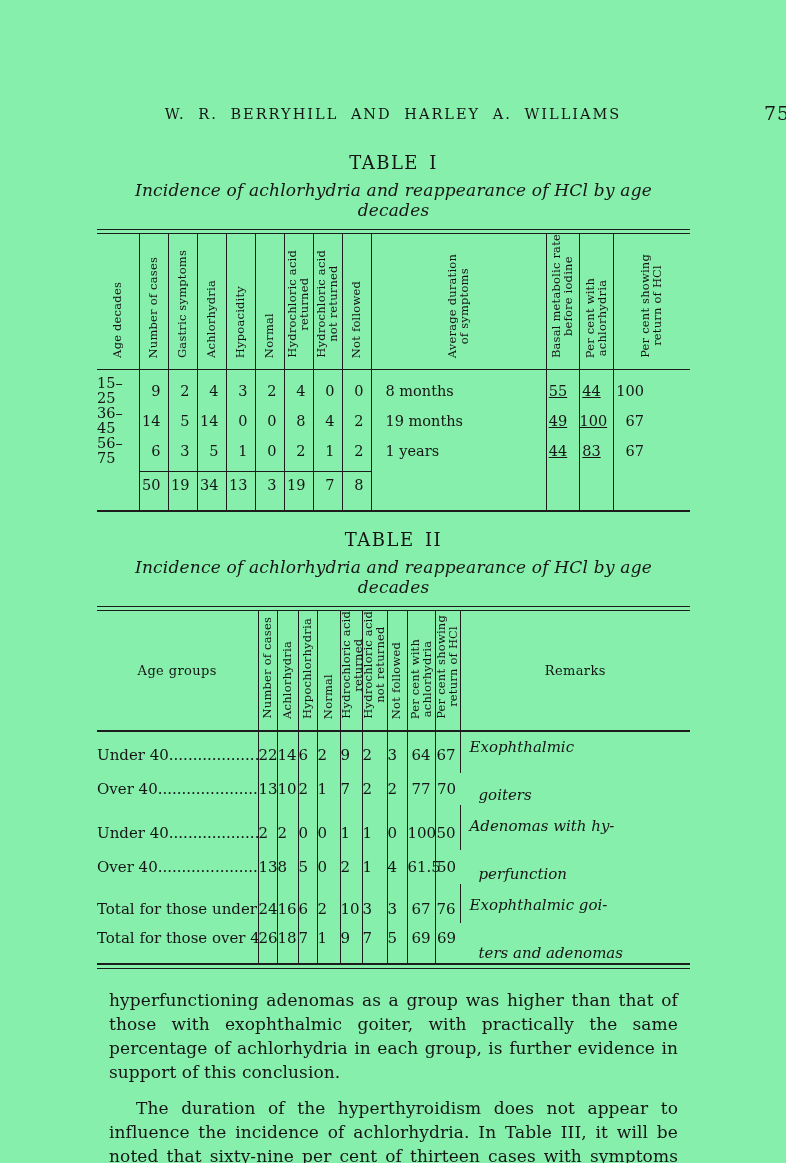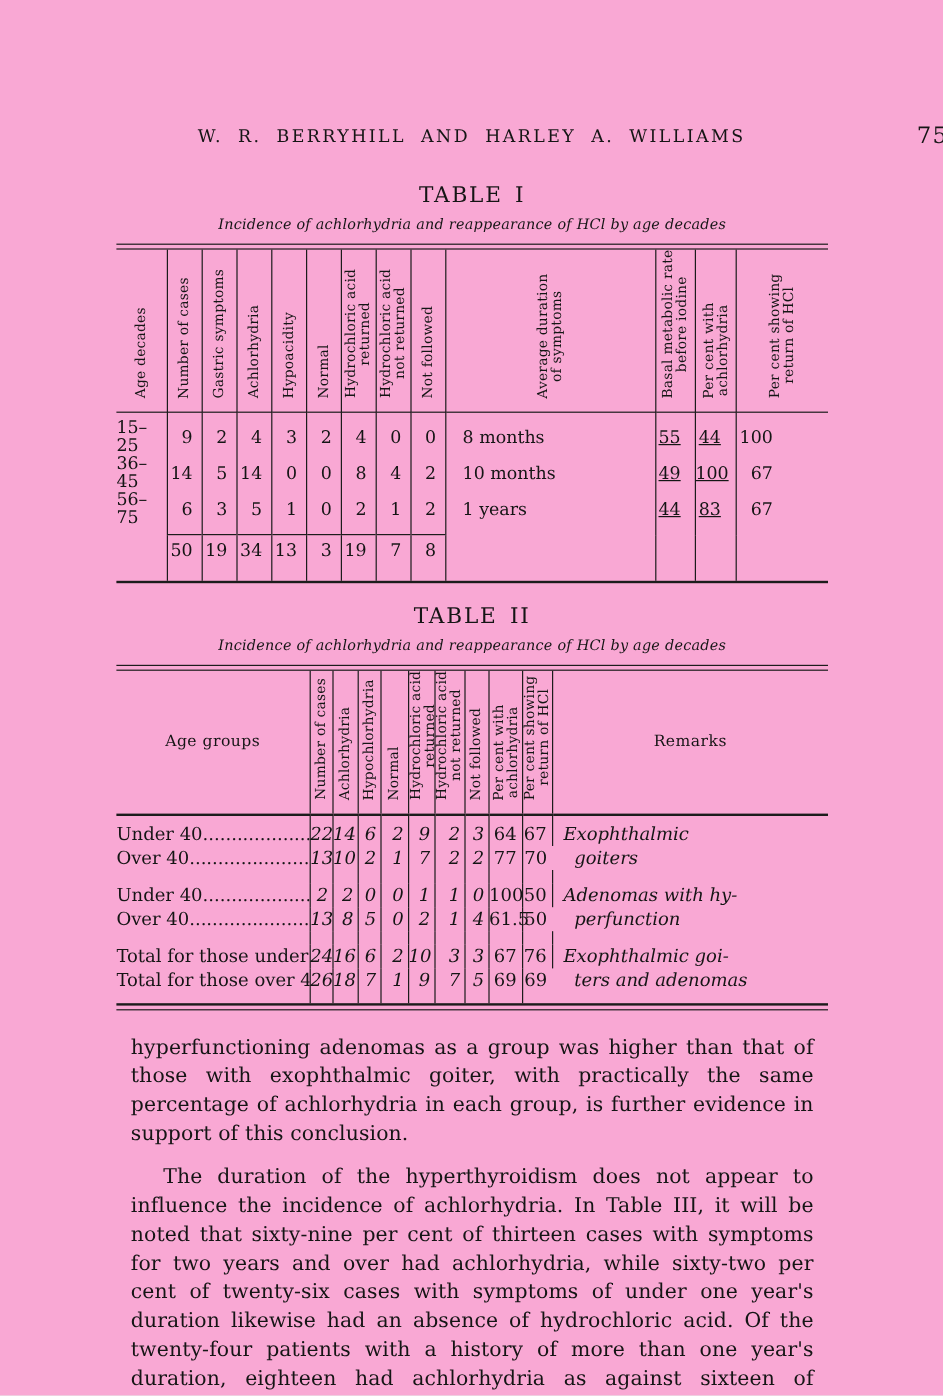--- a/index.html
+++ b/index.html
@@ -1,19 +1,19 @@
 <!DOCTYPE html>
 <html><head>
 <meta charset="utf-8">
 <style>
   html,body{margin:0;padding:0;background:#e8e8e8;}
   .page{
     position:relative;
     width:786px;height:1163px;
-    background:#f9a8d4;
+    background:#86efac;
     color:#151515;
     font-family:"DejaVu Serif", serif;
     overflow:hidden;
   }
   .running-row{position:relative;padding-top:106px;height:22px;}
   .running-head{
     display:block;text-align:center;
     font-size:14.5px;letter-spacing:2px;word-spacing:6px;
     font-weight:500;
   }
@@ -22,21 +22,21 @@
     font-size:19px;font-weight:500;letter-spacing:1px;
   }
   .content{width:593px;margin-left:97px;}
   .tbl-label{
     text-align:center;font-size:18px;letter-spacing:1.5px;word-spacing:3px;
     font-weight:500;
   }
   .tbl-label.first{margin-top:24px;}
   .tbl-label.second{margin-top:17px;}
   .tbl-caption{
-    text-align:center;font-style:italic;font-size:12px;
+    text-align:center;font-style:italic;font-size:17px;
     margin-top:7px;margin-bottom:9px;letter-spacing:.2px;
   }
   .rule-double{height:3px;border-top:1.5px solid #1c1c1c;border-bottom:1px solid #1c1c1c;}
   .rule-heavy{border-top:2px solid #1c1c1c;height:0;}
   .rule-double-b{height:3px;border-top:2px solid #1c1c1c;border-bottom:1px solid #1c1c1c;}
 
   table{border-collapse:collapse;table-layout:fixed;width:593px;}
   td,th{padding:0;margin:0;border-right:1px solid #1c1c1c;font-weight:normal;}
   td:last-child,th:last-child{border-right:none;}
 
@@ -63,24 +63,24 @@
   .t1 tr.pregap td{height:5px;}
   .t1 tr.totals td{padding-top:6px;padding-bottom:17px;}
   .t1 tr.totals td.seg{border-top:1px solid #1c1c1c;}
 
   
   .t2 thead tr{height:101px;}
   .t2 thead th{border-bottom:2px solid #1c1c1c;}
   .t2 tbody td{font-size:15px;line-height:20px;}
   .t2 tbody tr.gfirst td{padding-top:5px;}
   .t2 td.lead{text-align:left;white-space:nowrap;overflow:hidden;}
-  .t2 td.n{text-align:right;padding-right:3px;font-style:italic;}
+  .t2 td.n{padding-right:3px;}
   .t2 td.pc{text-align:right;padding-right:4px;}
   .t2 td.rem{text-align:left;padding-left:9px;vertical-align:top;font-style:italic;}
-  .t2 td.rem .rem2{padding-left:9px;}
+  .t2 td.rem .rem2{padding-left:9px;margin-top:28px;}
   .t2 tr.gap td{height:11px;}
   .t2 tr.lastrow td{padding-bottom:9px;}
 
   .bodytext{margin-top:19px;}
   .bodytext p{
     margin:12px;font-size:17px;line-height:24px;text-align:justify;
     letter-spacing:.1px;
   }
   .bodytext p.indent{text-indent:27px;}
 </style>
@@ -156,21 +156,21 @@
           <tr>
             <td class="c0">36–45</td>
             <td class="num">14</td>
             <td class="num">5</td>
             <td class="num">14</td>
             <td class="num">0</td>
             <td class="num">0</td>
             <td class="num">8</td>
             <td class="num">4</td>
             <td class="num">2</td>
-            <td class="dur">10 months</td>
+            <td class="dur">19 months</td>
             <td class="bmr">49</td>
             <td class="bmr">100</td>
             <td class="p2">67</td>
           </tr>
           <tr>
             <td class="c0">56–75</td>
             <td class="num">6</td>
             <td class="num">3</td>
             <td class="num">5</td>
             <td class="num">1</td>

